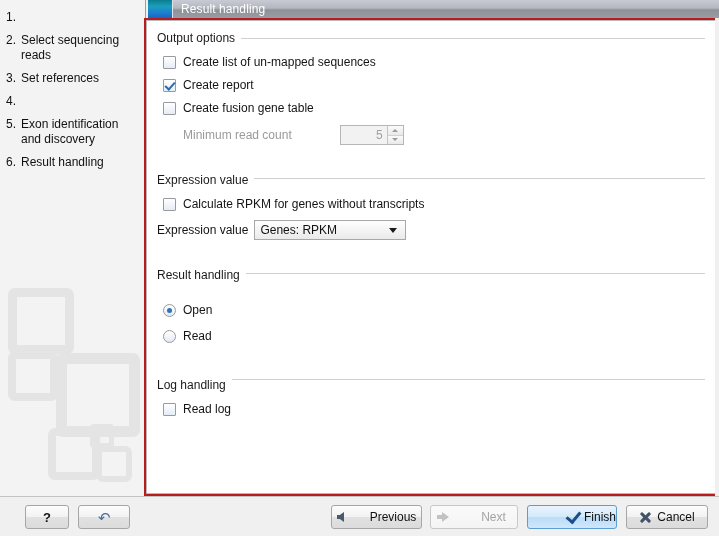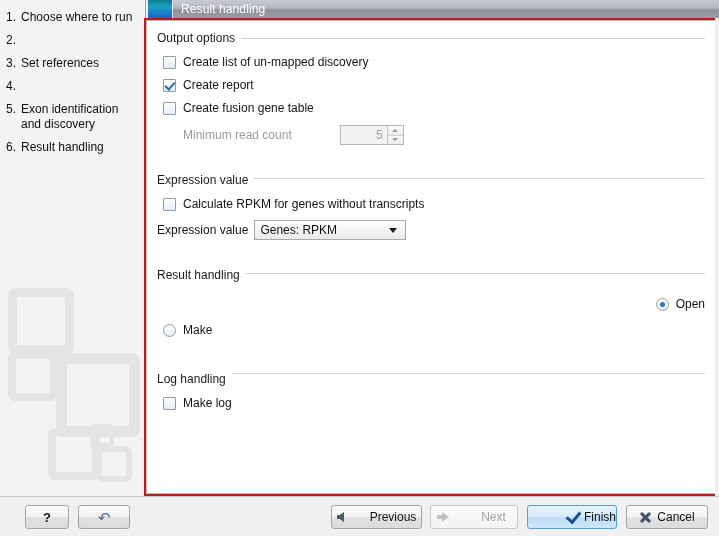--- a/index.html
+++ b/index.html
@@ -412,24 +412,24 @@
 
   <div class="header">
     <div class="header-accent"></div>
     <div class="header-title">Result handling</div>
   </div>
 
   <div class="sidebar">
     <ul class="steps">
       <li class="step">
         <span class="step-num">1.</span>
-        <span class="step-label">Choose where to run</span>
       </li>
       <li class="step">
         <span class="step-num">2.</span>
+        <span class="step-label">Select sequencing reads</span>
       </li>
       <li class="step">
         <span class="step-num">3.</span>
         <span class="step-label">Set references</span>
       </li>
       <li class="step">
         <span class="step-num">4.</span>
       </li>
       <li class="step">
         <span class="step-num">5.</span>
@@ -454,21 +454,21 @@
   <div class="main">
     <div class="panel">
 
       <div class="group">
         <span class="group-title">Output options</span>
         <div class="group-rule"></div>
         <div class="group-body">
 
           <div class="row">
             <span class="checkbox"></span>
-            <span class="ctl-label">Create list of un-mapped discovery</span>
+            <span class="ctl-label">Create list of un-mapped sequences</span>
           </div>
 
           <div class="row">
             <span class="checkbox checked"></span>
             <span class="ctl-label">Create report</span>
           </div>
 
           <div class="row">
             <span class="checkbox"></span>
             <span class="ctl-label">Create fusion gene table</span>
@@ -511,41 +511,41 @@
           </div>
 
         </div>
       </div>
 
       <div class="group" style="padding-top:12px;">
         <span class="group-title">Result handling</span>
         <div class="group-rule"></div>
         <div class="group-body">
 
-          <div class="row" style="margin-top:5px;justify-content:flex-end;">
+          <div class="row" style="margin-top:11px;">
             <span class="radio selected"></span>
             <span class="ctl-label">Open</span>
           </div>
 
           <div class="row" style="margin-top:4px;">
             <span class="radio"></span>
-            <span class="ctl-label">Make</span>
+            <span class="ctl-label">Read</span>
           </div>
 
         </div>
       </div>
 
       <div class="group" style="padding-top:16px;">
         <span class="group-title">Log handling</span>
         <div class="group-rule"></div>
         <div class="group-body">
 
           <div class="row">
             <span class="checkbox"></span>
-            <span class="ctl-label">Make log</span>
+            <span class="ctl-label">Read log</span>
           </div>
 
         </div>
       </div>
 
     </div>
   </div>
 
   <div class="footer">
 

